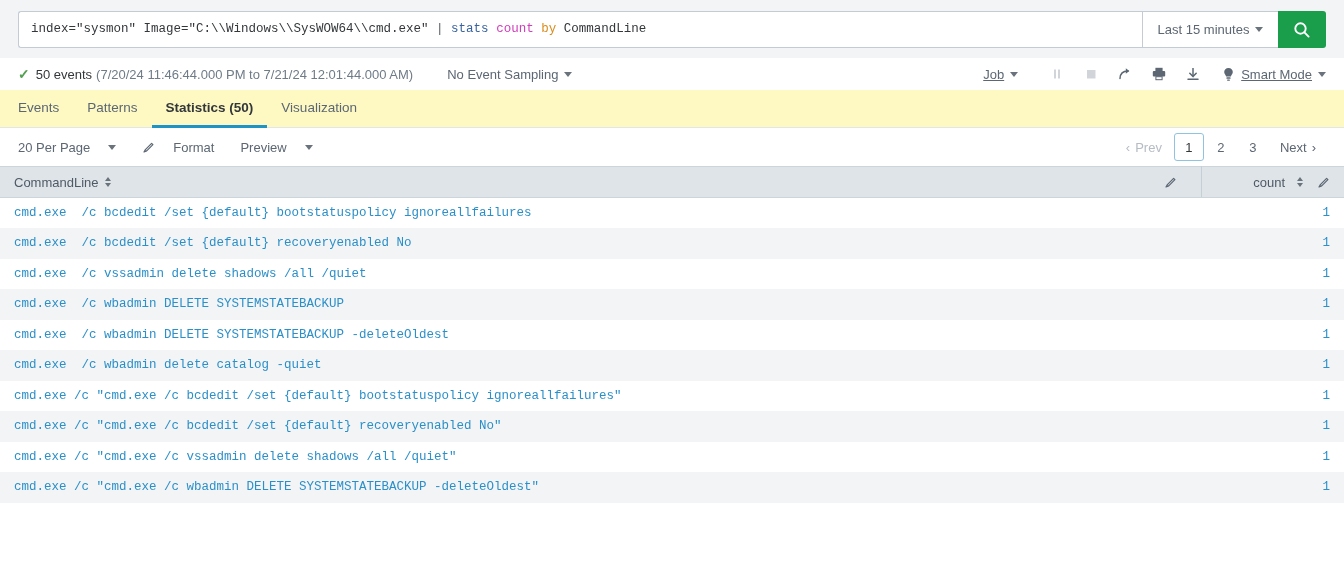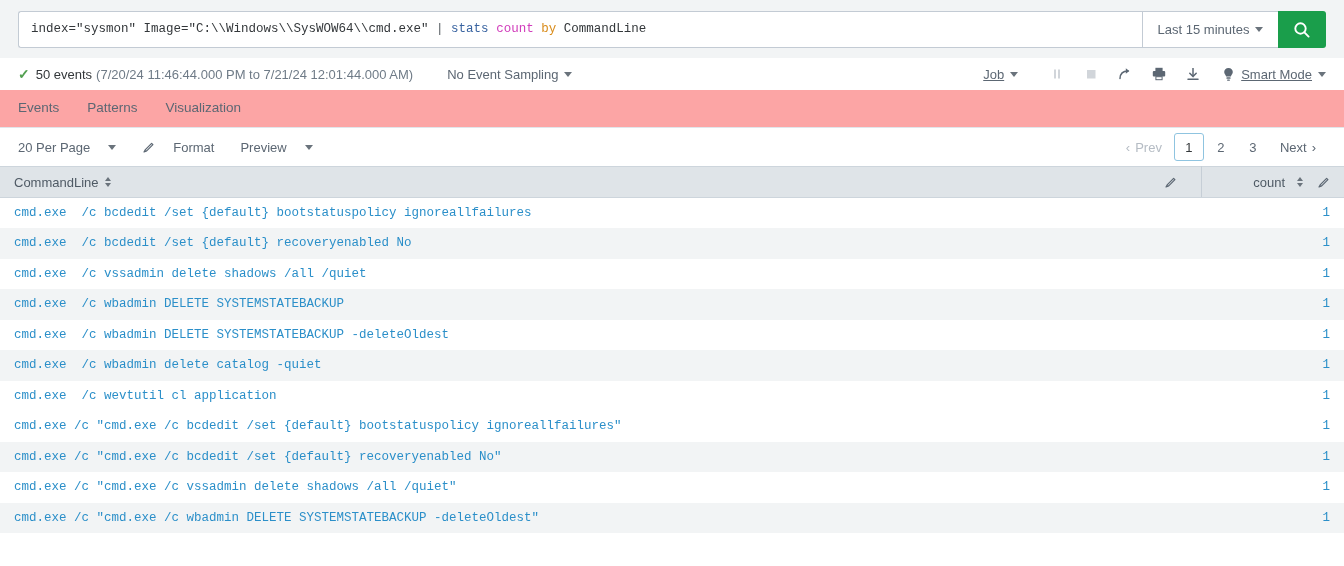--- a/index.html
+++ b/index.html
@@ -95,21 +95,21 @@
     width: 34px; height: 26px;
     display: flex; align-items: center; justify-content: center;
     cursor: pointer;
   }
   .icon-btn.disabled { opacity: 0.45; cursor: default; }
   .smart-mode { display: flex; align-items: center; gap: 6px; cursor: pointer; margin-left: 12px; }
 
   
   .tabs-row {
     height: 38px;
-    background: #fca5a5;
+    background: #fef9c3;
     border-bottom: 1px solid #e1e6eb;
     display: flex;
     align-items: stretch;
     padding: 0 18px;
   }
   .tab {
     display: flex; align-items: center;
     padding: 0 14px;
     font-size: 13.5px;
     color: #5c6773;
@@ -270,20 +270,21 @@
       </svg>
       <span>Smart Mode</span>
       <span class="caret"></span>
     </span>
   </span>
 </div>
 
 <div class="tabs-row">
   <div class="tab">Events</div>
   <div class="tab">Patterns</div>
+  <div class="tab active">Statistics (50)</div>
   <div class="tab">Visualization</div>
 </div>
 
 <div class="results-toolbar">
   <span class="tb-item">
     <span>20 Per Page</span>
     <span class="caret"></span>
   </span>
   <span class="tb-item">
     <svg width="13" height="13" viewBox="0 0 13 13">
@@ -369,25 +370,20 @@
       <td class="td-cmd">cmd.exe  /c wbadmin DELETE SYSTEMSTATEBACKUP -deleteOldest</td>
       <td class="td-gap"></td>
       <td class="td-count">1</td>
     </tr>
     <tr class="even">
       <td class="td-cmd">cmd.exe  /c wbadmin delete catalog -quiet</td>
       <td class="td-gap"></td>
       <td class="td-count">1</td>
     </tr>
     <tr class="odd">
-      <td class="td-cmd">cmd.exe  /c wevtutil cl application</td>
-      <td class="td-gap"></td>
-      <td class="td-count">1</td>
-    </tr>
-    <tr class="odd">
       <td class="td-cmd">cmd.exe /c "cmd.exe /c bcdedit /set {default} bootstatuspolicy ignoreallfailures"</td>
       <td class="td-gap"></td>
       <td class="td-count">1</td>
     </tr>
     <tr class="even">
       <td class="td-cmd">cmd.exe /c "cmd.exe /c bcdedit /set {default} recoveryenabled No"</td>
       <td class="td-gap"></td>
       <td class="td-count">1</td>
     </tr>
     <tr class="odd">

